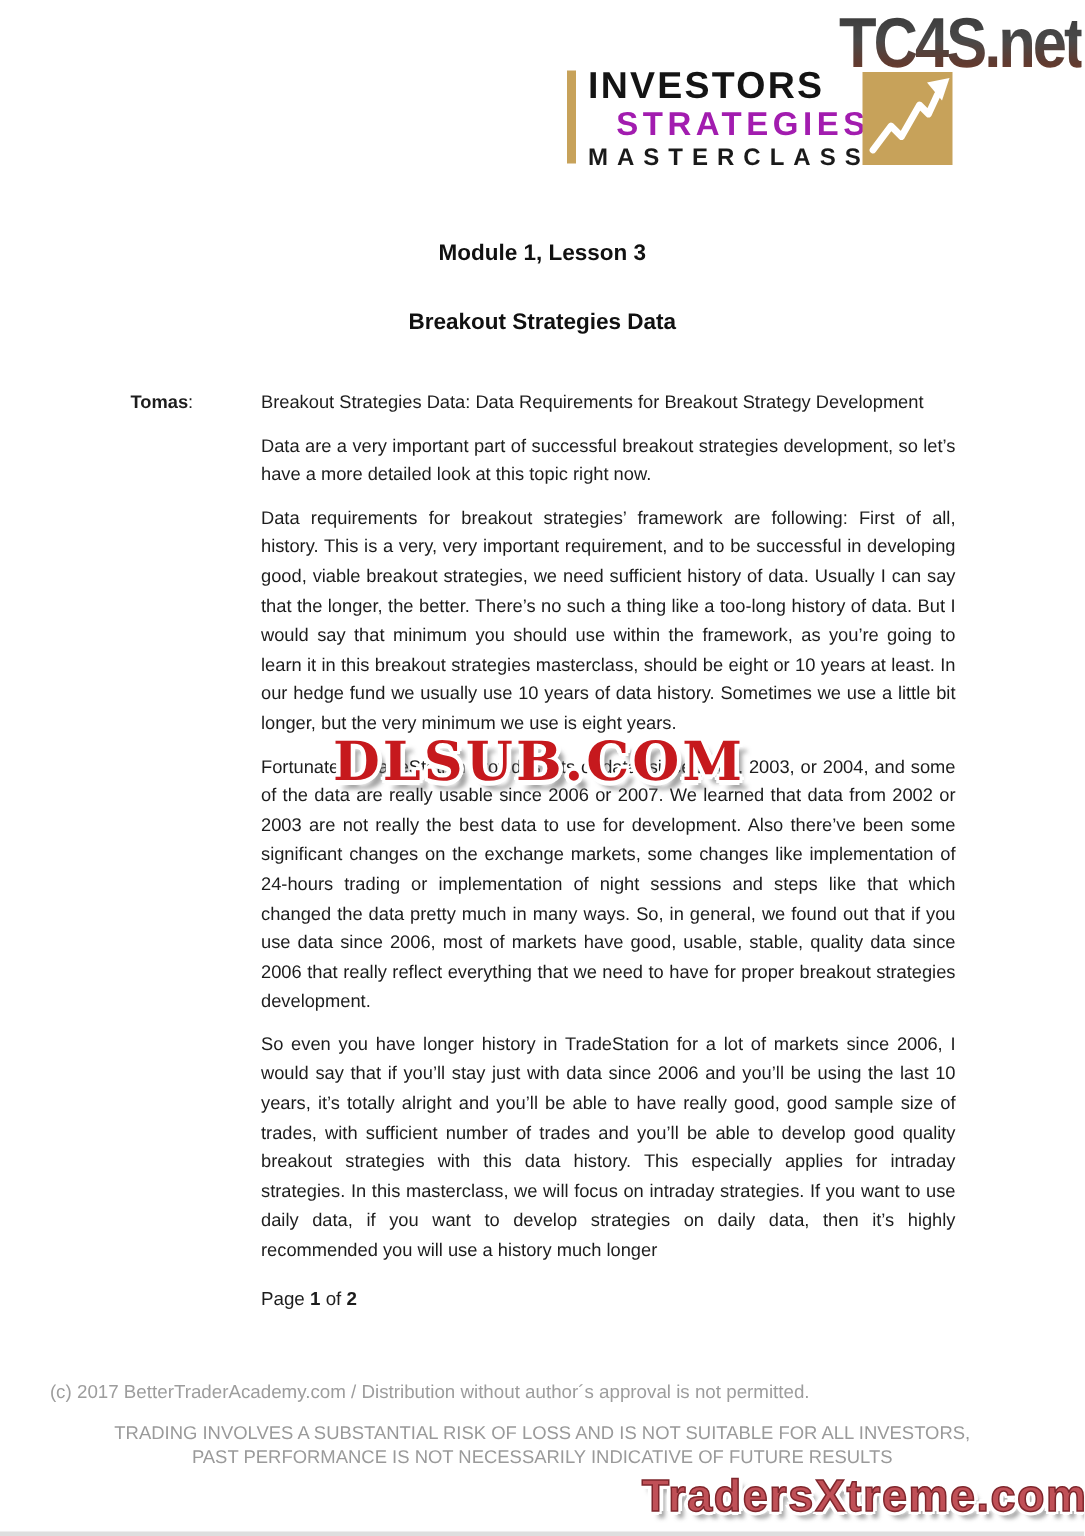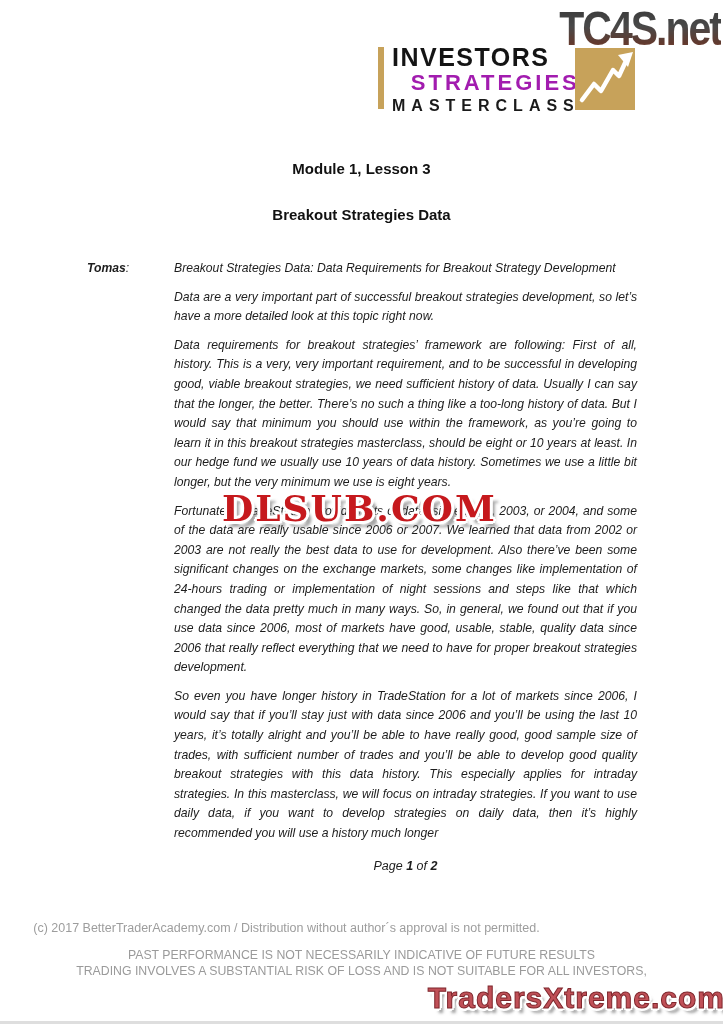--- a/index.html
+++ b/index.html
@@ -42,28 +42,28 @@
     text-shadow:
       -2px -2px 0 #fff, 2px -2px 0 #fff, -2px 2px 0 #fff, 2px 2px 0 #fff,
       -3px 0 0 #fff, 3px 0 0 #fff, 0 -3px 0 #fff, 0 3px 0 #fff,
       4px 5px 3px rgba(80,80,80,.55);
   }
   
   .titles { position:absolute; left:0; top:159px; width:723px; text-align:center; }
   .title-line { font-size:15px; font-weight:700; color:#111; line-height:20px; }
   .title-line + .title-line { margin-top:26px; }
   
-  .content { position:absolute; left:87px; top:259px; width:550px; font-size:12.2px; line-height:19.6px; color:#1d1d1d;font-style:italic; }
+  .content { position:absolute; left:87px; top:259px; width:550px; font-size:12.2px; line-height:19.6px; color:#1d1d1d; }
   .speaker-row { display:flex; }
   .speaker { width:87px; flex-shrink:0; }
   .speaker b { font-weight:700; }
   .para { text-align:justify; }
   .speaker-row .para { flex:1; }
   .indented { margin-left:87px; margin-top:9px; }
-  .page-num { text-align:center; margin-top:13px; margin-left:87px; font-size:12.5px; white-space:pre-wrap; }
+  .page-num { margin-top:13px; margin-left:87px; font-size:12.5px; white-space:pre-wrap; }
   .page-num .bold { font-weight:700; }
   
   .copyright { position:absolute; left:0; top:921px; width:573px; text-align:center; font-size:12.5px; color:#9d9d9d; }
   .risk { position:absolute; left:0; top:947px; width:723px; text-align:center; font-size:12.3px; color:#9a9a9a; line-height:16px; }
   .bottom-edge { position:absolute; left:0; bottom:0; width:723px; height:3px; background:#dedede; }
 </style>
 </head>
 <body>
 
 <div class="page">
@@ -99,18 +99,18 @@
     </div>
     <div class="para indented">Data are a very important part of successful breakout strategies development, so let’s have a more detailed look at this topic right now.</div>
     <div class="para indented">Data requirements for breakout strategies’ framework are following: First of all, history. This is a very, very important requirement, and to be successful in developing good, viable breakout strategies, we need sufficient history of data. Usually I can say that the longer, the better. There’s no such a thing like a too-long history of data. But I would say that minimum you should use within the framework, as you’re going to learn it in this breakout strategies masterclass, should be eight or 10 years at least. In our hedge fund we usually use 10 years of data history. Sometimes we use a little bit longer, but the very minimum we use is eight years.</div>
     <div class="para indented">Fortunately, TradeStation provides lots of data, since 2002, 2003, or 2004, and some of the data are really usable since 2006 or 2007. We learned that data from 2002 or 2003 are not really the best data to use for development. Also there’ve been some significant changes on the exchange markets, some changes like implementation of 24-hours trading or implementation of night sessions and steps like that which changed the data pretty much in many ways. So, in general, we found out that if you use data since 2006, most of markets have good, usable, stable, quality data since 2006 that really reflect everything that we need to have for proper breakout strategies development.</div>
     <div class="para indented">So even you have longer history in TradeStation for a lot of markets since 2006, I would say that if you’ll stay just with data since 2006 and you’ll be using the last 10 years, it’s totally alright and you’ll be able to have really good, good sample size of trades, with sufficient number of trades and you’ll be able to develop good quality breakout strategies with this data history. This especially applies for intraday strategies. In this masterclass, we will focus on intraday strategies. If you want to use daily data, if you want to develop strategies on daily data, then it’s highly recommended you will use a history much longer</div>
     <div class="page-num"><span>Page </span><span class="bold">1</span><span> of </span><span class="bold">2</span></div>
   </div>
 
   <div class="copyright">(c) 2017 BetterTraderAcademy.com / Distribution without author´s approval is not permitted.</div>
   <div class="risk">
+    <div>TRADING INVOLVES A SUBSTANTIAL RISK OF LOSS AND IS NOT SUITABLE FOR ALL INVESTORS,</div>
     <div>PAST PERFORMANCE IS NOT NECESSARILY INDICATIVE OF FUTURE RESULTS</div>
-    <div>TRADING INVOLVES A SUBSTANTIAL RISK OF LOSS AND IS NOT SUITABLE FOR ALL INVESTORS,</div>
   </div>
   <div class="bottom-edge"></div>
 
 </div>
 
 </body></html>

